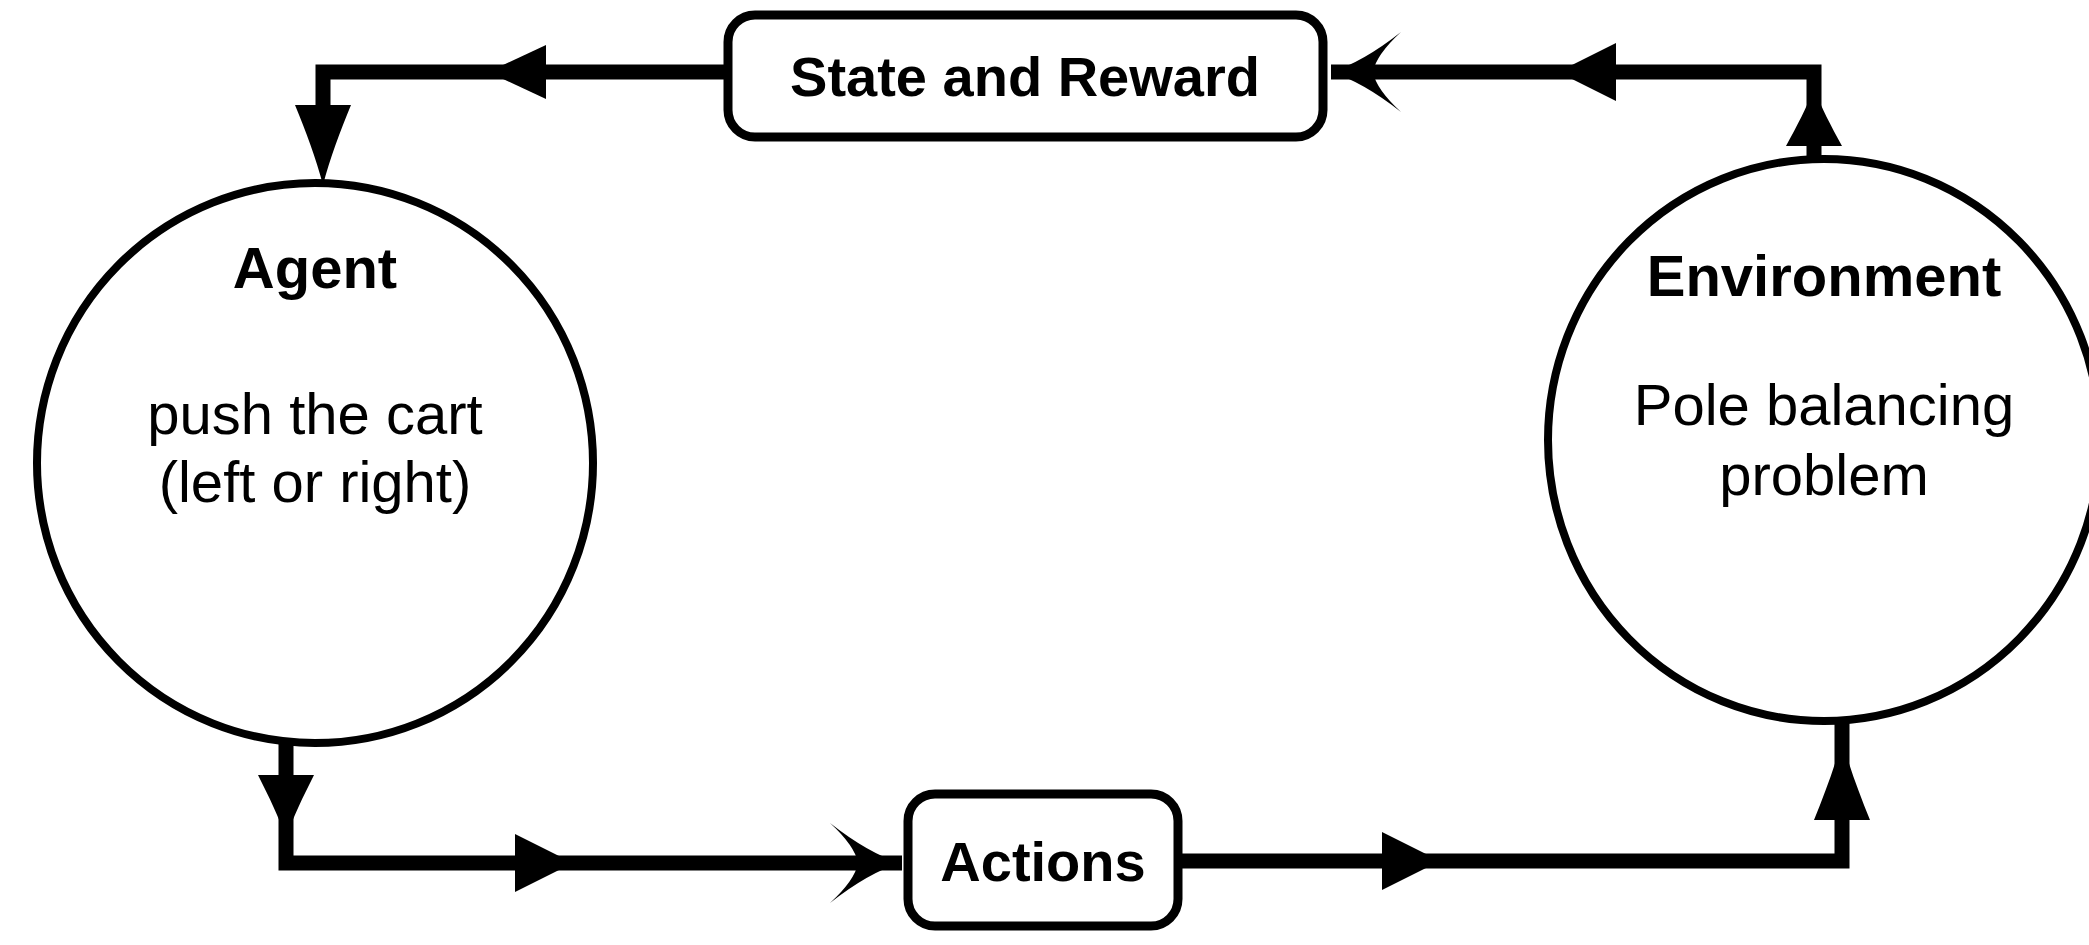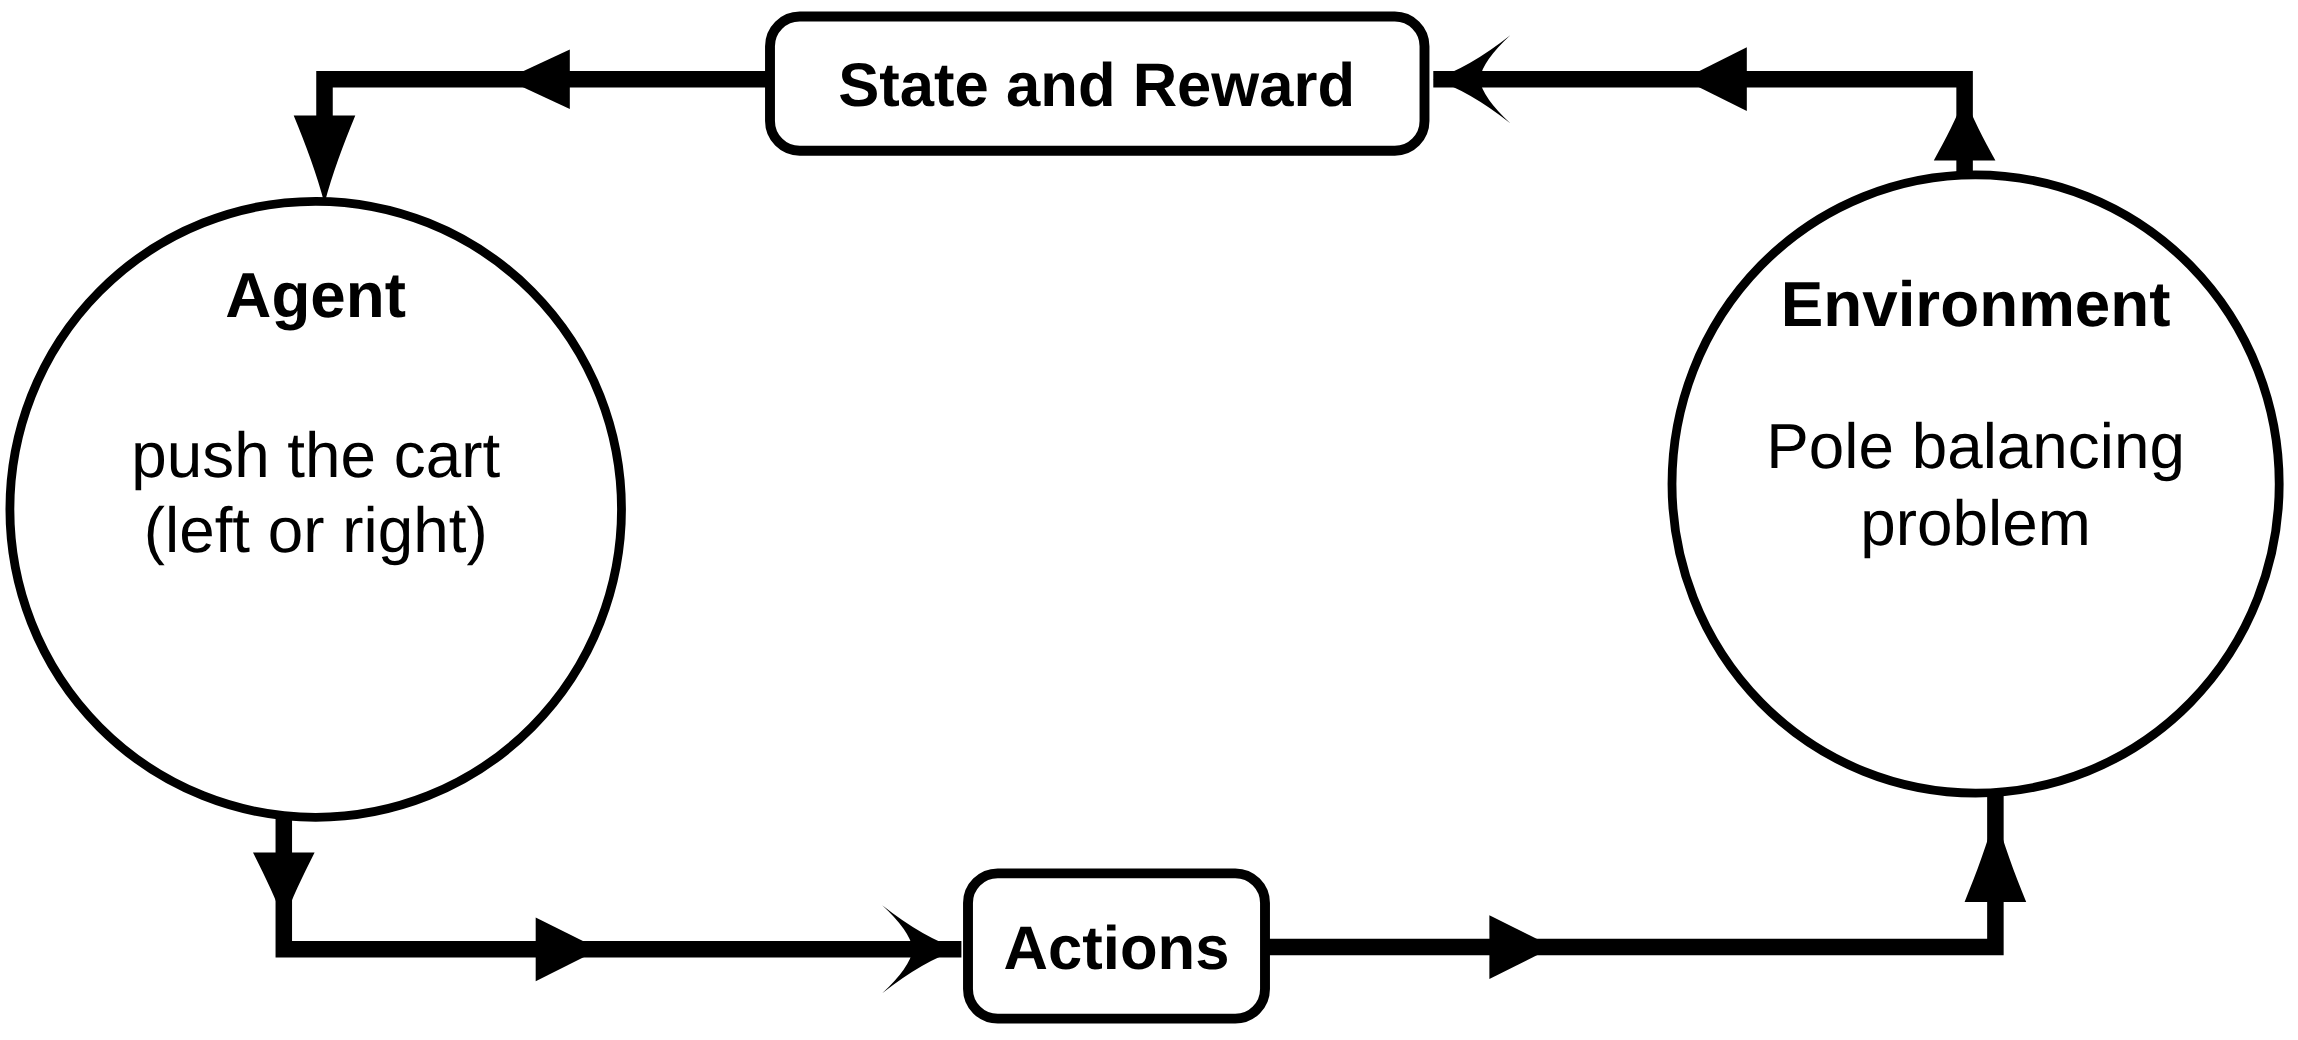--- a/index.html
+++ b/index.html
@@ -6,20 +6,21 @@
     margin: 0;
     padding: 0;
     background: #ffffff;
   }
   .canvas {
     position: relative;
     width: 1882px;
     height: 945px;
     background: #ffffff;
     font-family: "Liberation Sans", sans-serif;
+    margin-left: 28px;
   }
   svg { display: block; }
   .node-shape {
     fill: #ffffff;
     stroke: #000000;
   }
   .ellipse-shape { stroke-width: 8; }
   .box-shape { stroke-width: 9; }
   .flow-line {
     fill: none;

